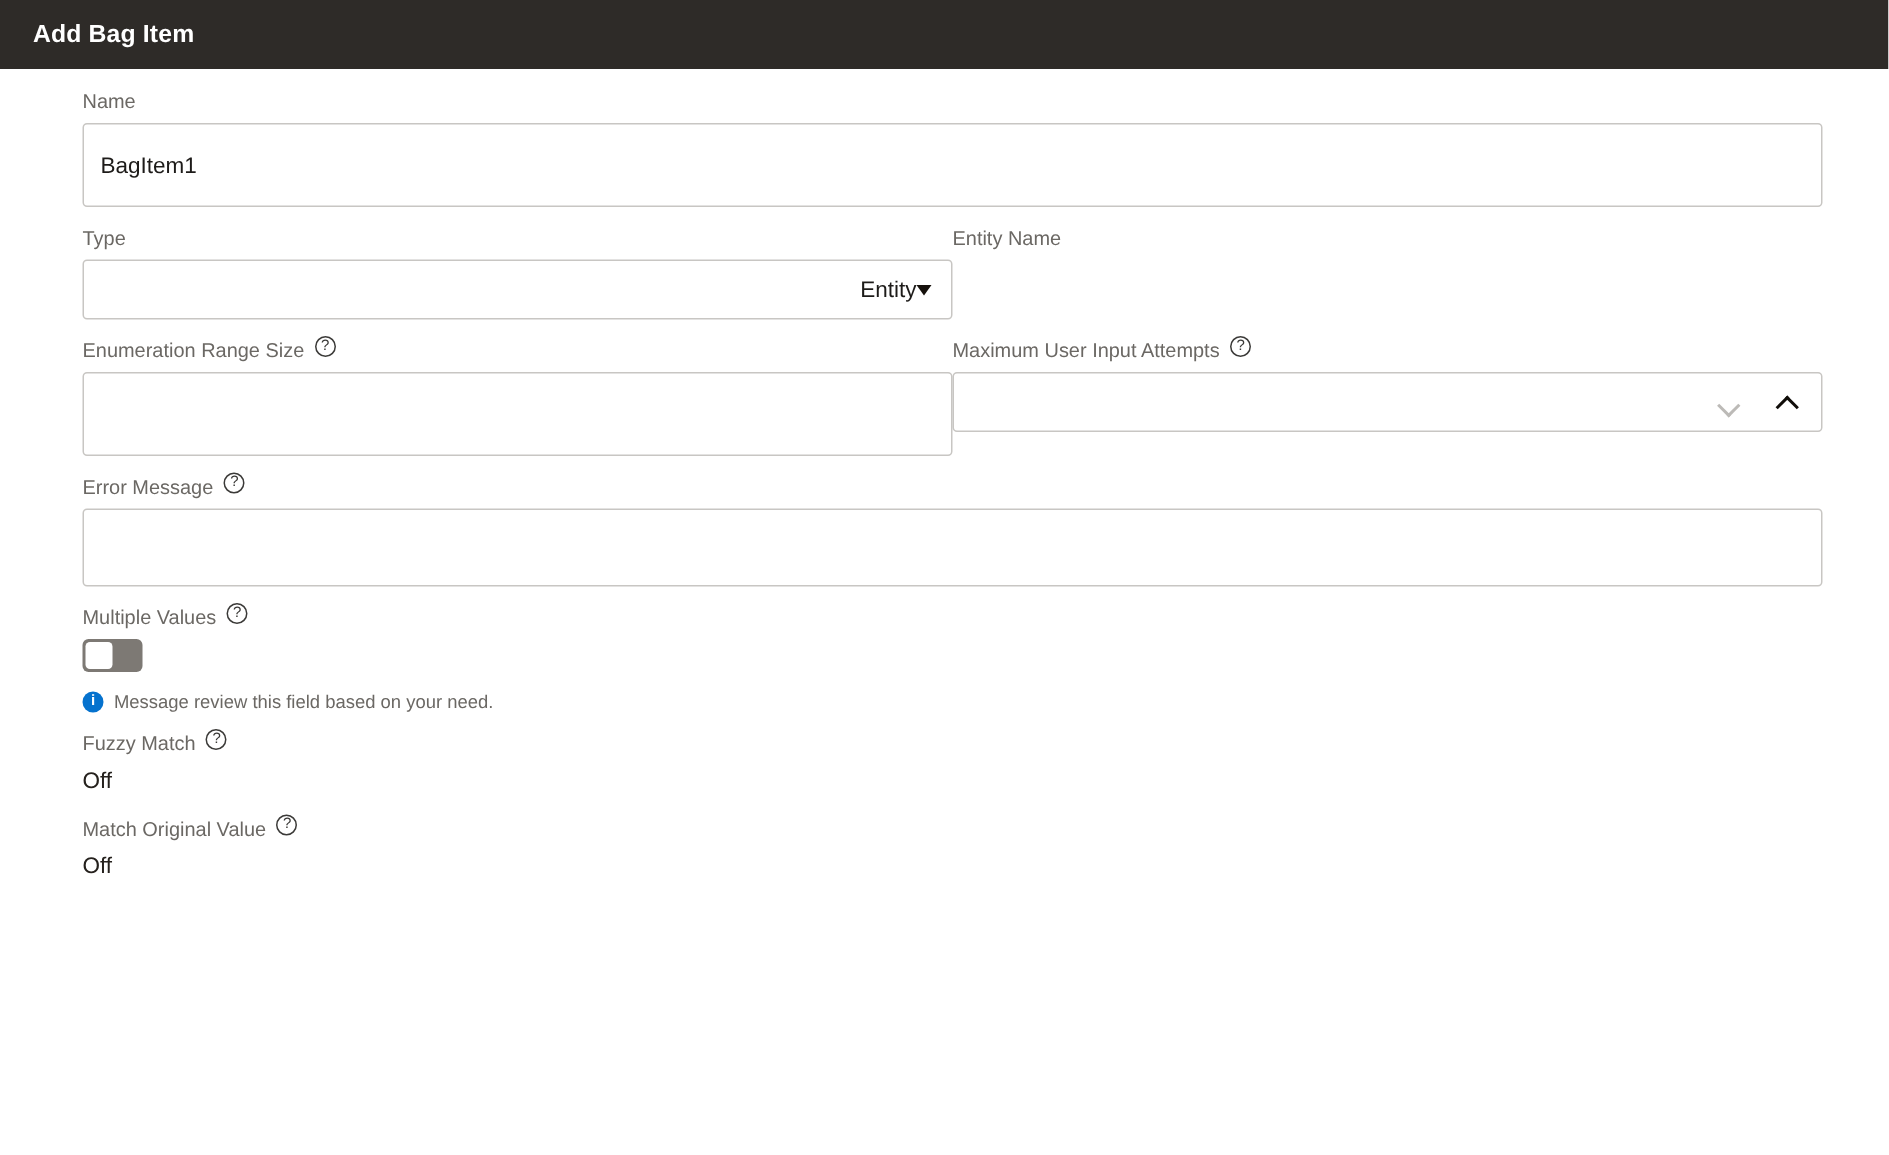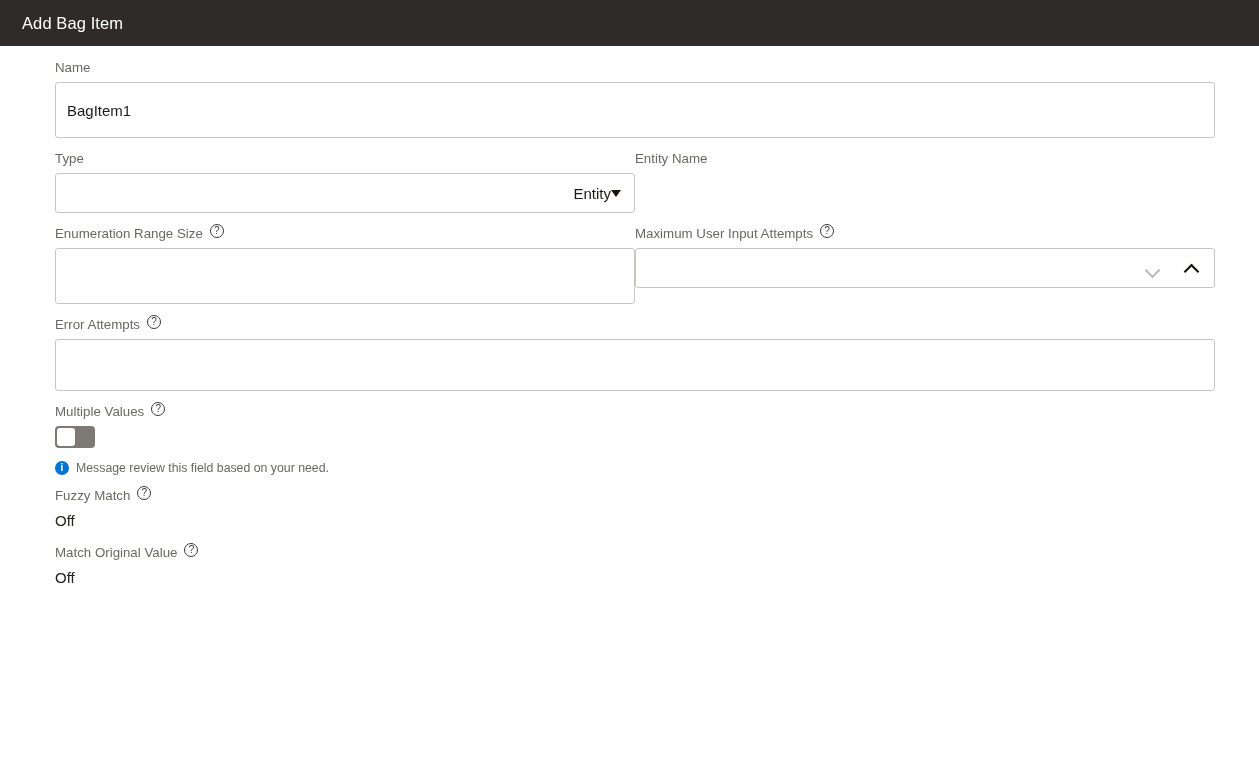--- a/index.html
+++ b/index.html
@@ -20,21 +20,21 @@
     height: 46px;
     background: #2e2b28;
     display: flex;
     align-items: center;
     padding: 0 0 0 22px;
     box-sizing: border-box;
   }
   .titlebar .title {
     color: #ffffff;
     font-size: 16.5px;
-    font-weight: normal;
+    font-weight: bold;
     letter-spacing: .1px;
   }
 
   
   .form {
     padding: 0 44px 0 55px;
     box-sizing: border-box;
   }
   .row {
     display: flex;
@@ -283,21 +283,21 @@
             <span class="chev down"></span>
             <span class="chev up"></span>
           </span>
         </div>
       </div>
     </div>
   </div>
 
   <div class="field">
     <div class="label">
-      <span>Error Attempts</span>
+      <span>Error Message</span>
       <span class="help-icon">?</span>
     </div>
     <div class="textarea">
       <span></span>
     </div>
   </div>
 
   <div class="field">
     <div class="label">
       <span>Multiple Values</span>

